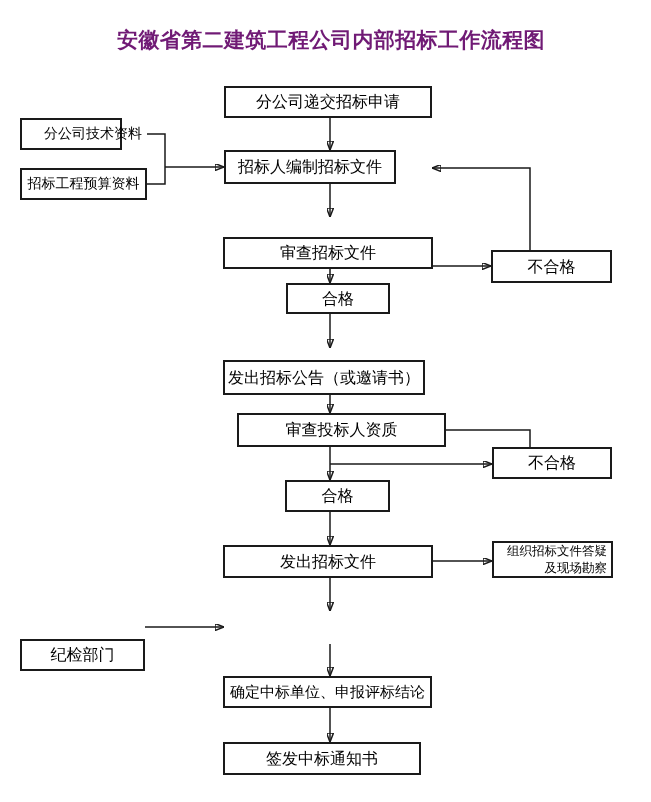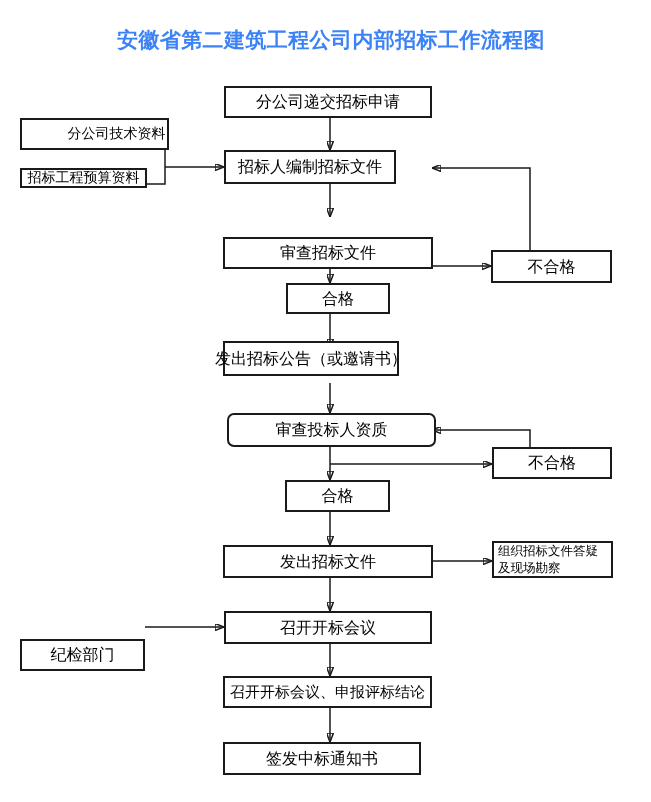--- a/index.html
+++ b/index.html
@@ -11,31 +11,31 @@
     color:#000000;
     overflow:hidden;
   }
   .title{
     position:absolute;
     left:117px;top:26px;
     font-size:21px;
     font-weight:bold;
     letter-spacing:0.4px;
     white-space:nowrap;
-    color:#3b82f6;
+    color:#701a75;
   }
   .node{
     position:absolute;
     box-sizing:border-box;
     border:2px solid #1a1a1a;
     background:#ffffff;
     display:flex;
     align-items:center;
     justify-content:center;
-    text-align:left;
+    text-align:right;
     font-size:16px;
     line-height:1.25;
     white-space:nowrap;
   }
   .node.small{font-size:14px;}
   .node.tight{font-size:15px;}
   .node.multiline{
     font-size:12.5px;
     white-space:normal;
     line-height:1.35;
@@ -80,45 +80,44 @@
     <path d="M330,578 L330,611" marker-end="url(#arw)"></path>
     <path d="M145,627 L224,627" marker-end="url(#arw)"></path>
     <path d="M330,644 L330,676" marker-end="url(#arw)"></path>
     <path d="M330,708 L330,742" marker-end="url(#arw)"></path>
   </svg>
 
   <div class="title">安徽省第二建筑工程公司内部招标工作流程图</div>
 
   <div class="node" style="left:224px;top:86px;width:208px;height:32px;">分公司递交招标申请</div>
 
-  <div class="node small" style="left:20px;top:118px;width:149px;height:32px;padding-left:44px;">分公司技术资料</div>
+  <div class="node small" style="left:20px;top:118px;width:102px;height:32px;padding-left:44px;">分公司技术资料</div>
 
-  <div class="node small" style="left:20px;top:168px;width:127px;height:20px;">招标工程预算资料</div>
+  <div class="node small" style="left:20px;top:168px;width:127px;height:32px;">招标工程预算资料</div>
 
   <div class="node" style="left:224px;top:150px;width:172px;height:34px;">招标人编制招标文件</div>
 
   <div class="node" style="left:223px;top:217px;width:210px;height:32px;margin-top:20px;">审查招标文件</div>
 
   <div class="node" style="left:491px;top:250px;width:121px;height:33px;">不合格</div>
 
   <div class="node" style="left:286px;top:283px;width:104px;height:31px;">合格</div>
 
-  <div class="node" style="left:223px;top:341px;width:176px;height:35px;">发出招标公告（或邀请书）</div>
+  <div class="node" style="left:223px;top:360px;width:202px;height:35px;">发出招标公告（或邀请书）</div>
 
-  <div class="node" style="left:227px;top:413px;width:209px;height:34px;border-radius:7px;">审查投标人资质</div>
+  <div class="node" style="left:237px;top:413px;width:209px;height:34px;">审查投标人资质</div>
 
   <div class="node" style="left:492px;top:447px;width:120px;height:32px;">不合格</div>
 
   <div class="node" style="left:285px;top:480px;width:105px;height:32px;">合格</div>
 
   <div class="node" style="left:223px;top:545px;width:210px;height:33px;">发出招标文件</div>
 
   <div class="node multiline" style="left:492px;top:541px;width:121px;height:37px;">组织招标文件答疑及现场勘察</div>
 
   <div class="node" style="left:20px;top:611px;width:125px;height:32px;margin-top:28px;">纪检部门</div>
 
-  <div class="node" style="left:224px;top:611px;width:208px;height:33px;">召开开标会议</div>
 
-  <div class="node tight" style="left:223px;top:676px;width:209px;height:32px;">召开开标会议、申报评标结论</div>
+  <div class="node tight" style="left:223px;top:676px;width:209px;height:32px;">确定中标单位、申报评标结论</div>
 
   <div class="node" style="left:223px;top:742px;width:198px;height:33px;">签发中标通知书</div>
 
 </div>
 
 </body></html>

